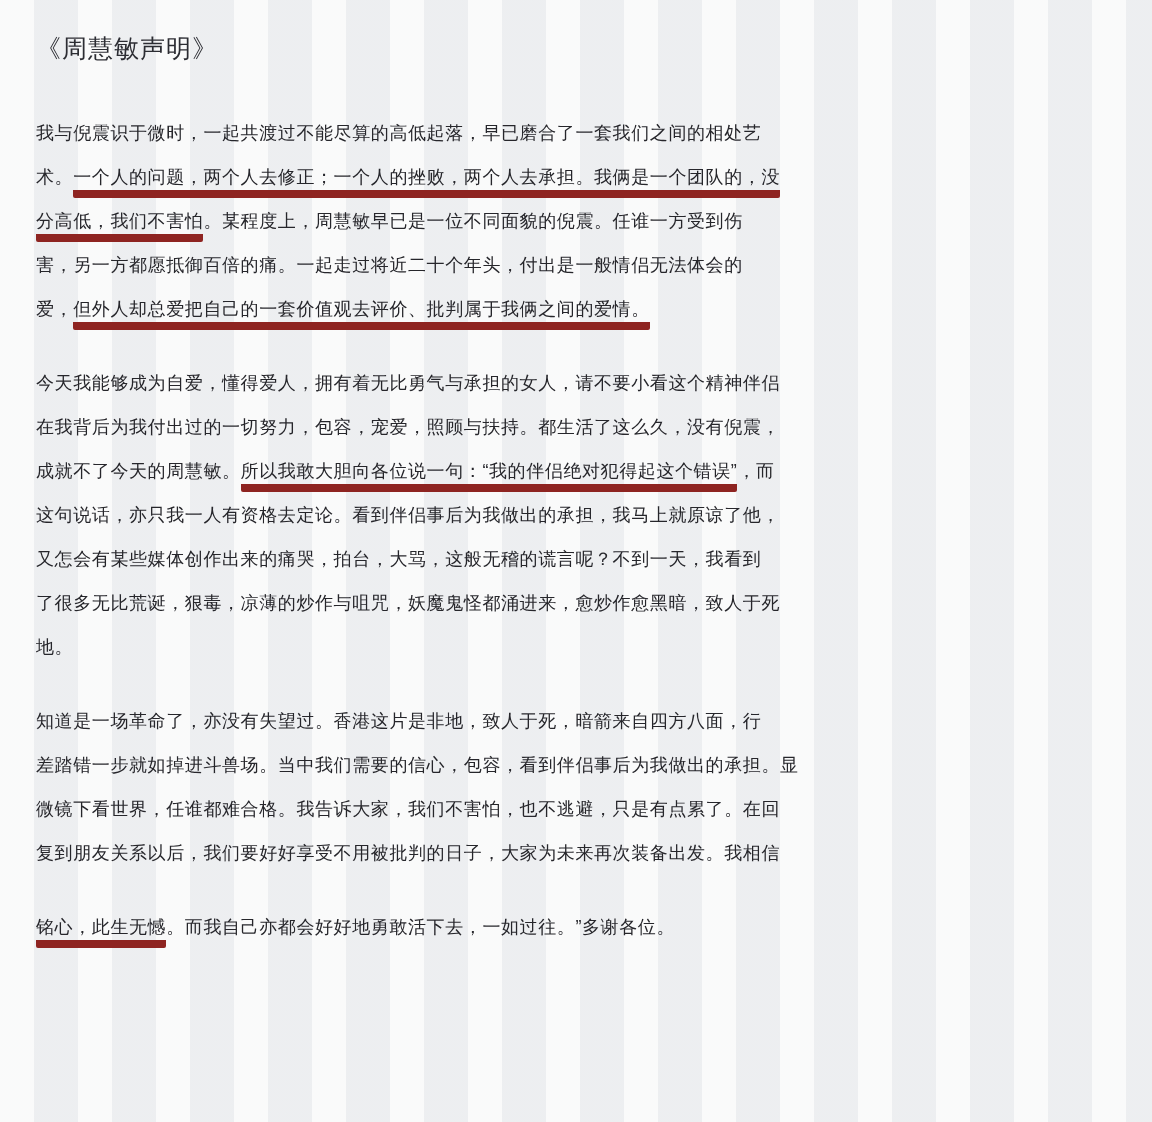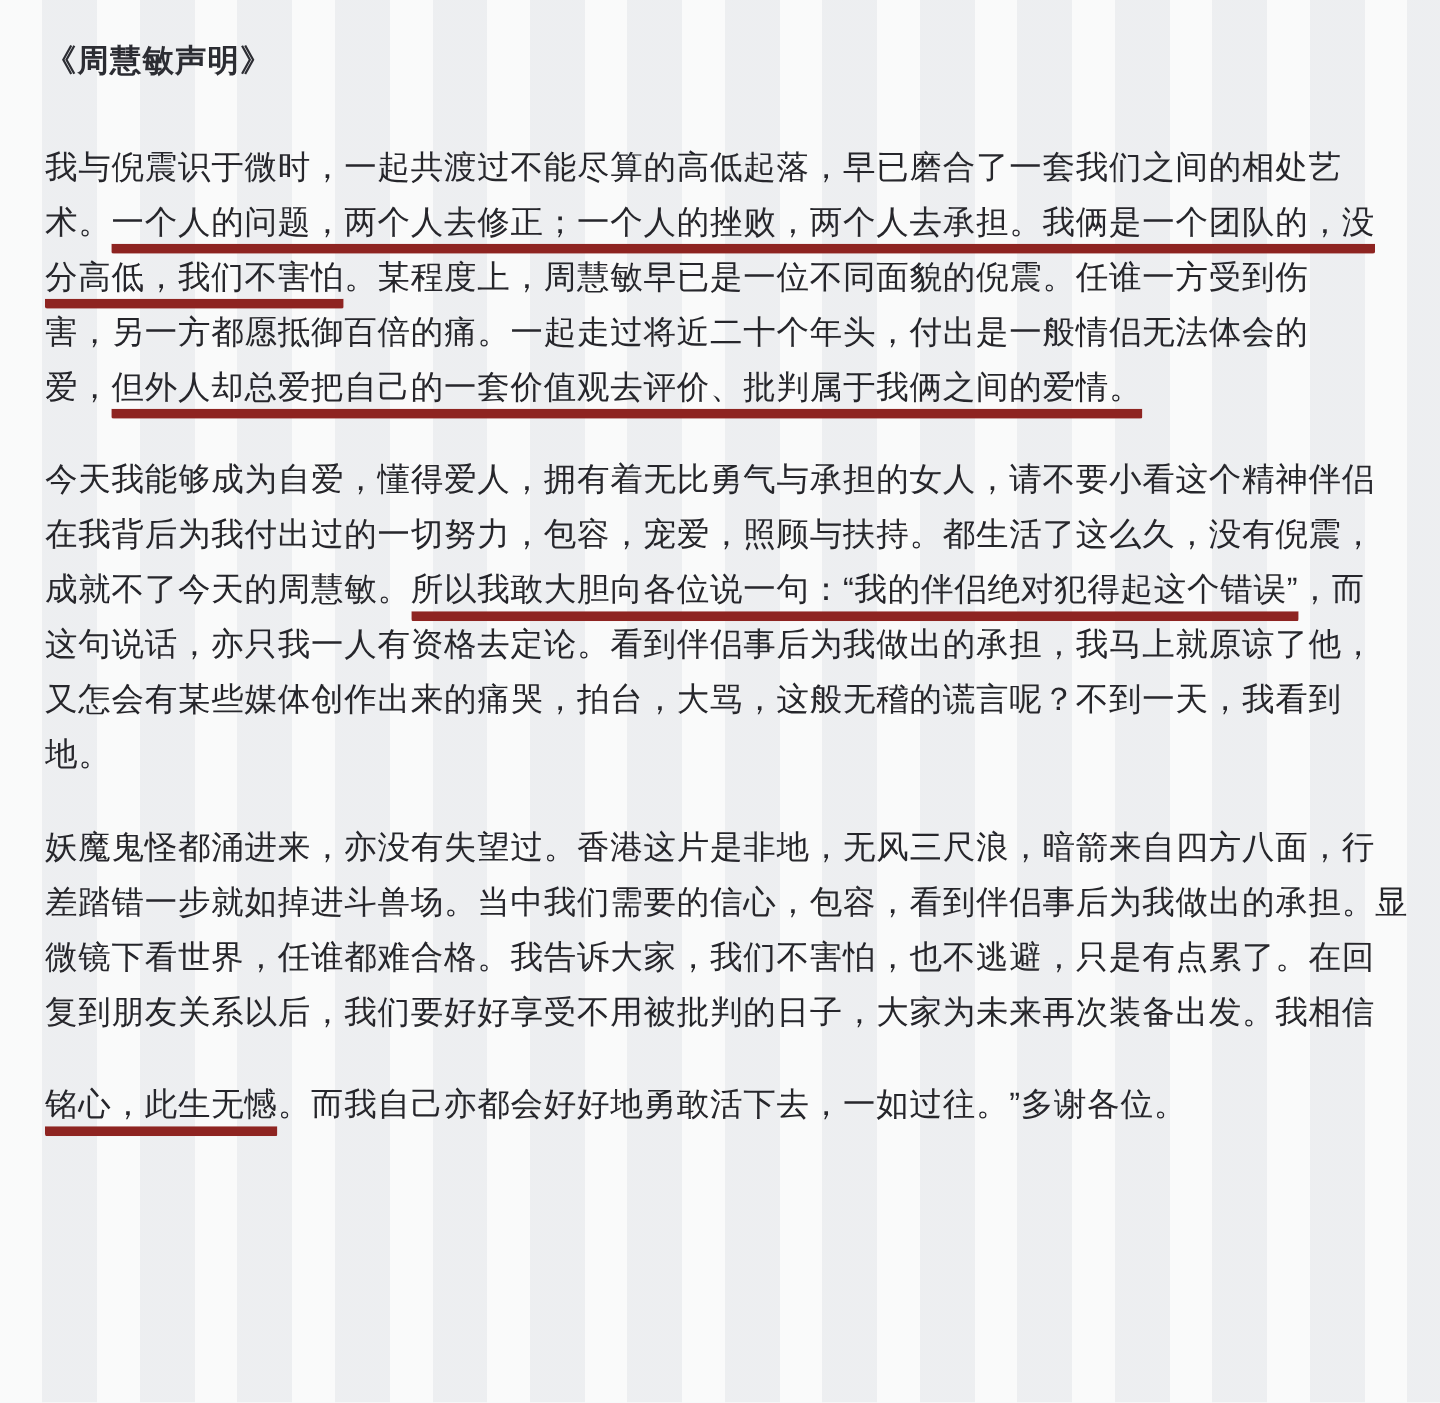--- a/index.html
+++ b/index.html
@@ -18,30 +18,30 @@
     padding: 14px 30px 20px 36px;
     background:
       repeating-linear-gradient(90deg,
         rgba(255,255,255,0.55) 0px, rgba(255,255,255,0.55) 34px,
         rgba(232,234,237,0.55) 34px, rgba(232,234,237,0.55) 78px),
       #f3f4f5;
     color: var(--text, #26262b);
   }
   .doc-title {
     font-size: 25px;
-    font-weight: 700;
+    font-weight: 400;
     letter-spacing: 1px;
     margin: 18px 0 46px 0;
     color: #2c2d33;
   }
   .para {
     margin: 0 0 30px 0;
   }
   .line {
-    font-size: 26px;
+    font-size: 18px;
     line-height: 44px;
     letter-spacing: 0.6px;
     white-space: nowrap;
     color: var(--text, #26262b);
   }
   .seg { display: inline; }
   .seg.u {
     padding-bottom: 3px;
     border-bottom: 8px solid var(--underline, #8f2522);
     border-radius: 2px;
@@ -59,24 +59,25 @@
         <div class="line"><span class="seg u">分高低，我们不害怕</span><span class="seg">。某程度上，周慧敏早已是一位不同面貌的倪震。任谁一方受到伤</span></div>
         <div class="line"><span class="seg">害，另一方都愿抵御百倍的痛。一起走过将近二十个年头，付出是一般情侣无法体会的</span></div>
         <div class="line"><span class="seg">爱，</span><span class="seg u">但外人却总爱把自己的一套价值观去评价、批判属于我俩之间的爱情。</span></div>
       </div>
       <div class="para">
         <div class="line"><span class="seg">今天我能够成为自爱，懂得爱人，拥有着无比勇气与承担的女人，请不要小看这个精神伴侣</span></div>
         <div class="line"><span class="seg">在我背后为我付出过的一切努力，包容，宠爱，照顾与扶持。都生活了这么久，没有倪震，</span></div>
         <div class="line"><span class="seg">成就不了今天的周慧敏。</span><span class="seg u">所以我敢大胆向各位说一句：“我的伴侣绝对犯得起这个错误”</span><span class="seg">，而</span></div>
         <div class="line"><span class="seg">这句说话，亦只我一人有资格去定论。看到伴侣事后为我做出的承担，我马上就原谅了他，</span></div>
         <div class="line"><span class="seg">又怎会有某些媒体创作出来的痛哭，拍台，大骂，这般无稽的谎言呢？不到一天，我看到</span></div>
+        <div class="line"><span class="seg">了很多无比荒诞，狠毒，凉薄的炒作与咀咒，妖魔鬼怪都涌进来，愈炒作愈黑暗，致人于死</span></div>
         <div class="line"><span class="seg">地。</span></div>
       </div>
       <div class="para">
-        <div class="line"><span class="seg">妖魔鬼怪都涌进来，亦没有失望过。香港这片是非地，无风三尺浪，暗箭来自四方八面，行</span></div>
+        <div class="line"><span class="seg">知道是一场革命了，亦没有失望过。香港这片是非地，致人于死，暗箭来自四方八面，行</span></div>
         <div class="line"><span class="seg">差踏错一步就如掉进斗兽场。当中我们需要的信心，包容，看到伴侣事后为我做出的承担。显</span></div>
         <div class="line"><span class="seg">微镜下看世界，任谁都难合格。我告诉大家，我们不害怕，也不逃避，只是有点累了。在回</span></div>
         <div class="line"><span class="seg">复到朋友关系以后，我们要好好享受不用被批判的日子，大家为未来再次装备出发。我相信</span></div>
       </div>
       <div class="para">
         <div class="line"><span class="seg u">铭心，此生无憾</span><span class="seg">。而我自己亦都会好好地勇敢活下去，一如过往。”多谢各位。</span></div>
       </div>
     </div>
 </div>
 

